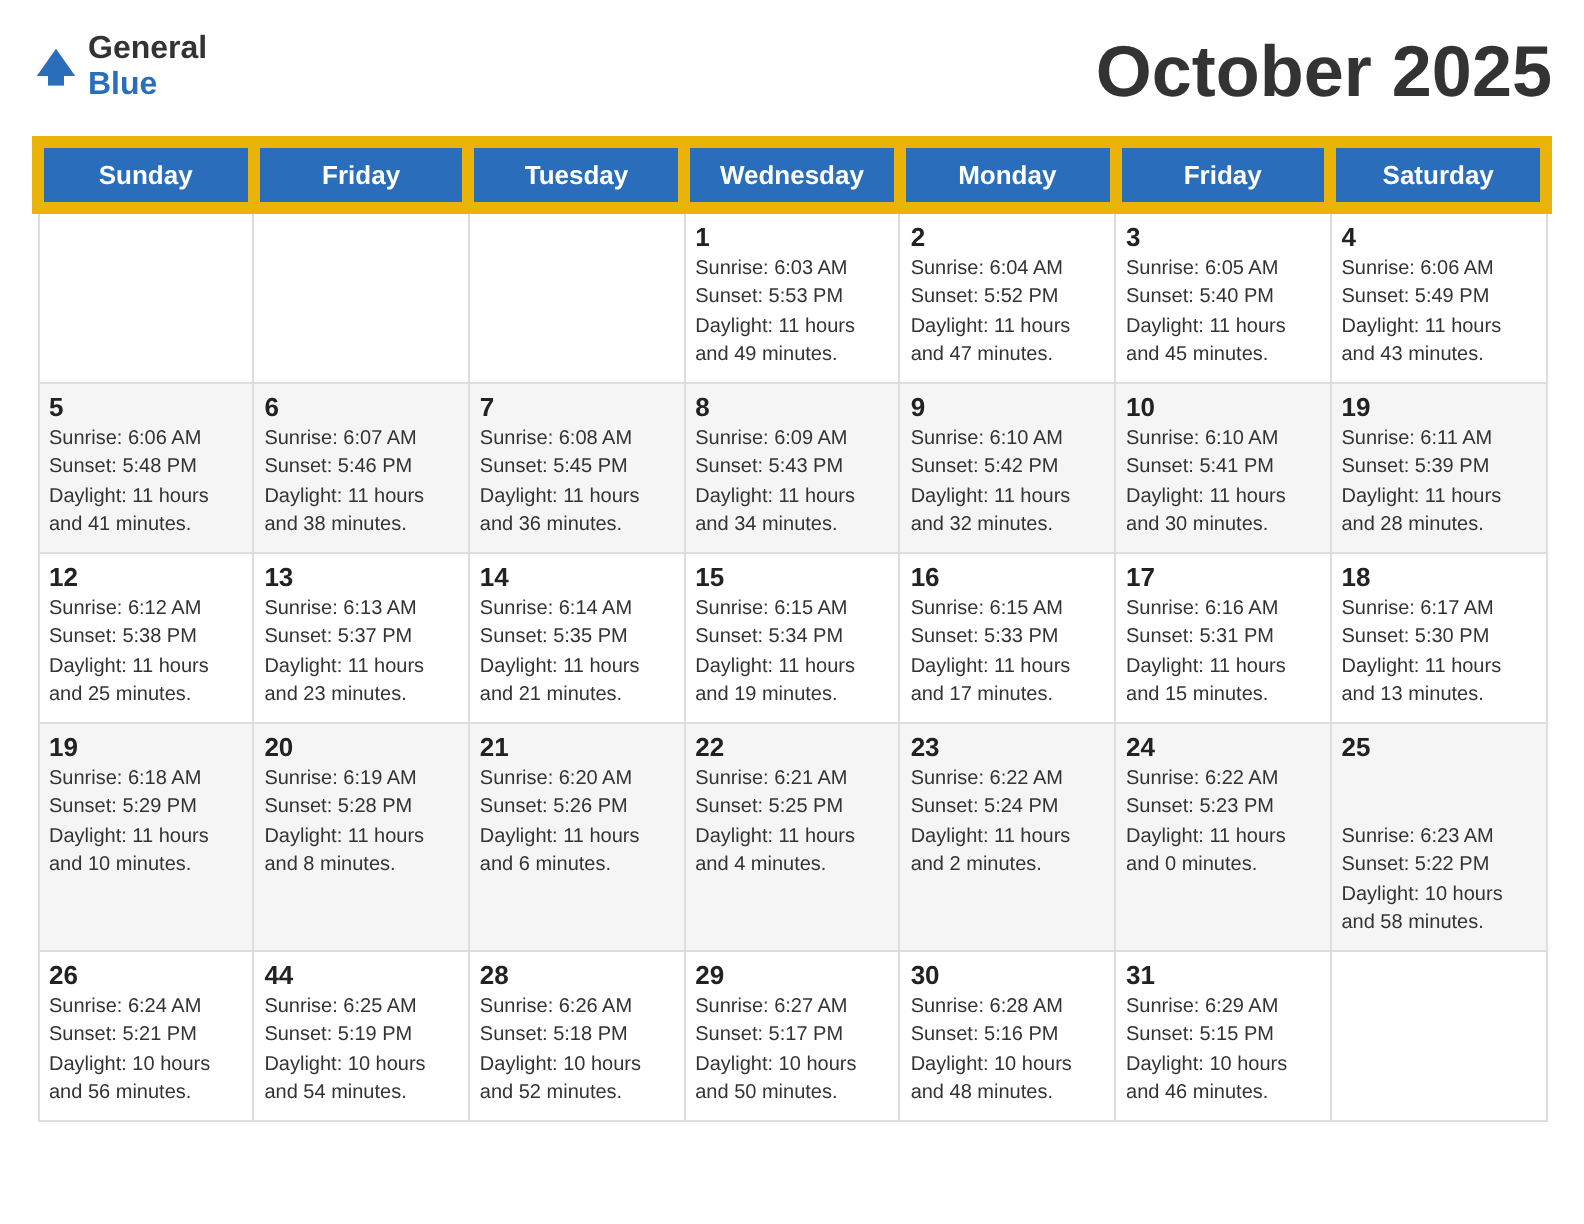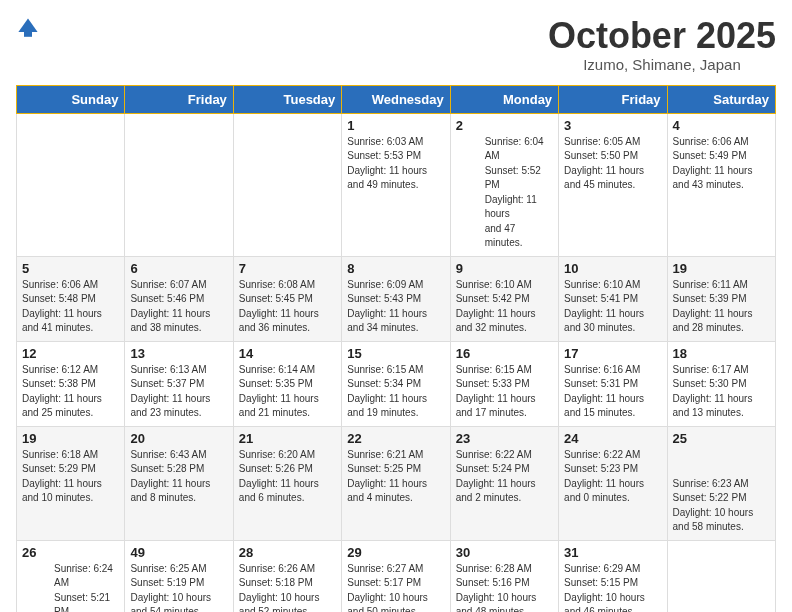--- a/index.html
+++ b/index.html
@@ -34,21 +34,21 @@
     .logo-blue {
       font-size: 16px;
       font-weight: bold;
       color: #2a6ebb;
     }
     .logo-icon {
       width: 24px;
       height: 24px;
     }
     .title-block {
-      text-align: center;
+      text-align: left;
       margin-left: 35px;
     }
     .month-title {
       font-size: 36px;
       font-weight: bold;
       color: #333;
       line-height: 1.1;
     }
     .location {
       font-size: 15px;
@@ -58,22 +58,22 @@
       width: 100%;
       border-collapse: collapse;
       border: 1px solid #ccc;
     }
     .calendar th {
       background: #2a6ebb;
       color: #fff;
       font-size: 13px;
       font-weight: bold;
       padding: 6px 6px;
-      text-align: right;
-      border: 1px solid #eab308;
+      text-align: center;
+      border: 6px solid #eab308;
     }
     .calendar td {
       width: 14.28%;
       vertical-align: top;
       padding: 4px 5px 5px 5px;
       font-size: 10.5px;
       color: #333;
       border: 1px solid #ddd;
       height: 80px;
       background: #fff;
@@ -98,24 +98,27 @@
   </style>
 </head>
 <body>
 
 <div class="header">
   <div class="logo">
     <svg class="logo-icon" viewBox="0 0 30 30" xmlns="http://www.w3.org/2000/svg">
       <polygon points="15,3 27,20 3,20" fill="#2a6ebb"></polygon>
       <rect x="10" y="20" width="10" height="6" fill="#2a6ebb"></rect>
     </svg>
+    <div class="logo-text">
+      <span class="logo-general">General</span>
+      <span class="logo-blue">Blue</span>
+    </div>
   </div>
   <div class="title-block">
     <div class="month-title">October 2025</div>
-    <div class="location">Izumo, Shimane, Japan</div>
   </div>
 </div>
 
 <table class="calendar">
   <thead>
     <tr>
     <th>Sunday</th>
         <th>Friday</th>
         <th>Tuesday</th>
         <th>Wednesday</th>
@@ -131,29 +134,29 @@
         <td class="empty-cell"></td>
         <td>
           <div class="day-number">1</div>
           <div class="day-info" style="white-space: pre-line;">Sunrise: 6:03 AM
 Sunset: 5:53 PM
 Daylight: 11 hours
 and 49 minutes.</div>
         </td>
         <td>
           <div class="day-number">2</div>
-          <div class="day-info" style="white-space: pre-line; margin-left: 29px;">Sunrise: 6:04 AM
+          <div class="day-info" style="white-space: pre-line;">Sunrise: 6:04 AM
 Sunset: 5:52 PM
 Daylight: 11 hours
 and 47 minutes.</div>
         </td>
         <td>
           <div class="day-number">3</div>
           <div class="day-info" style="white-space: pre-line;">Sunrise: 6:05 AM
-Sunset: 5:50 PM
+Sunset: 5:40 PM
 Daylight: 11 hours
 and 45 minutes.</div>
         </td>
         <td>
           <div class="day-number">4</div>
           <div class="day-info" style="white-space: pre-line;">Sunrise: 6:06 AM
 Sunset: 5:49 PM
 Daylight: 11 hours
 and 43 minutes.</div>
         </td>
@@ -263,21 +266,21 @@
       <tr>
         <td>
           <div class="day-number">19</div>
           <div class="day-info" style="white-space: pre-line;">Sunrise: 6:18 AM
 Sunset: 5:29 PM
 Daylight: 11 hours
 and 10 minutes.</div>
         </td>
         <td>
           <div class="day-number">20</div>
-          <div class="day-info" style="white-space: pre-line;">Sunrise: 6:43 AM
+          <div class="day-info" style="white-space: pre-line;">Sunrise: 6:19 AM
 Sunset: 5:28 PM
 Daylight: 11 hours
 and 8 minutes.</div>
         </td>
         <td>
           <div class="day-number">21</div>
           <div class="day-info" style="white-space: pre-line;">Sunrise: 6:20 AM
 Sunset: 5:26 PM
 Daylight: 11 hours
 and 6 minutes.</div>
@@ -307,27 +310,27 @@
           <div class="day-number">25</div>
           <div class="day-info" style="white-space: pre-line; margin-top: 31px;">Sunrise: 6:23 AM
 Sunset: 5:22 PM
 Daylight: 10 hours
 and 58 minutes.</div>
         </td>
       </tr>
       <tr>
         <td>
           <div class="day-number">26</div>
-          <div class="day-info" style="white-space: pre-line; margin-left: 32px;">Sunrise: 6:24 AM
+          <div class="day-info" style="white-space: pre-line;">Sunrise: 6:24 AM
 Sunset: 5:21 PM
 Daylight: 10 hours
 and 56 minutes.</div>
         </td>
         <td>
-          <div class="day-number">49</div>
+          <div class="day-number">44</div>
           <div class="day-info" style="white-space: pre-line;">Sunrise: 6:25 AM
 Sunset: 5:19 PM
 Daylight: 10 hours
 and 54 minutes.</div>
         </td>
         <td>
           <div class="day-number">28</div>
           <div class="day-info" style="white-space: pre-line;">Sunrise: 6:26 AM
 Sunset: 5:18 PM
 Daylight: 10 hours

